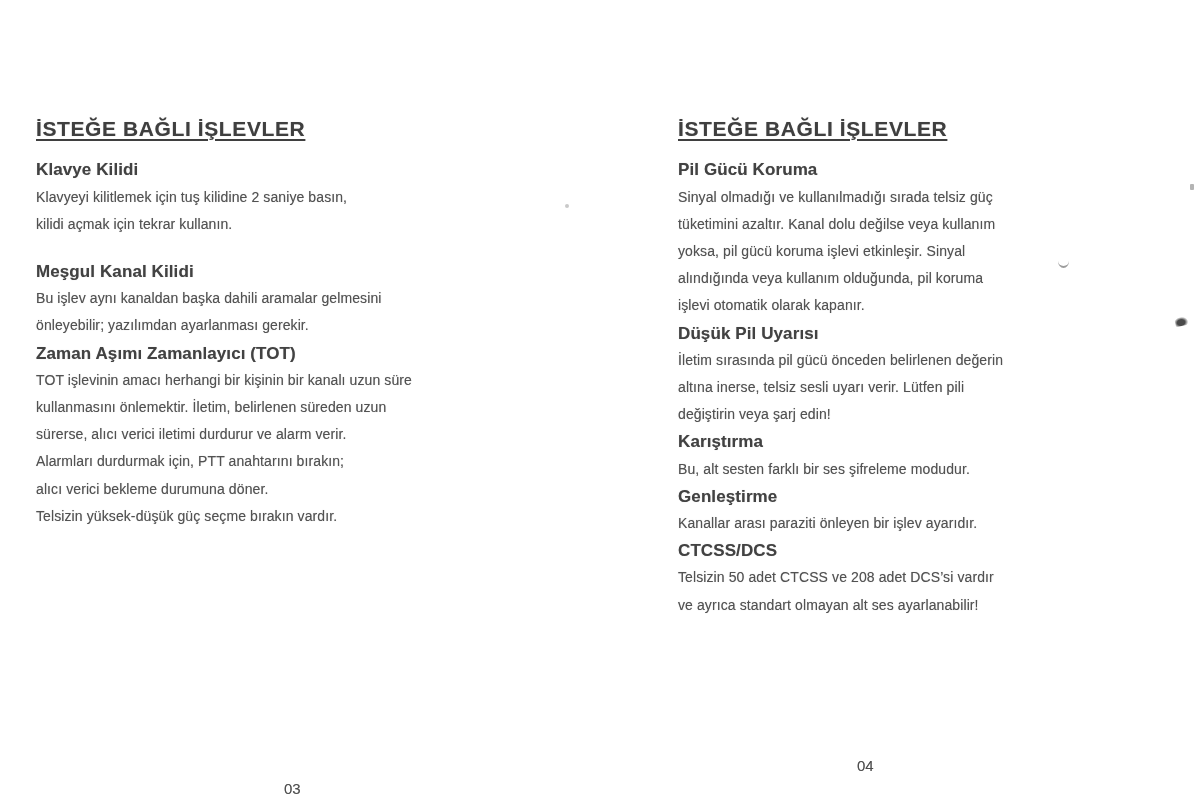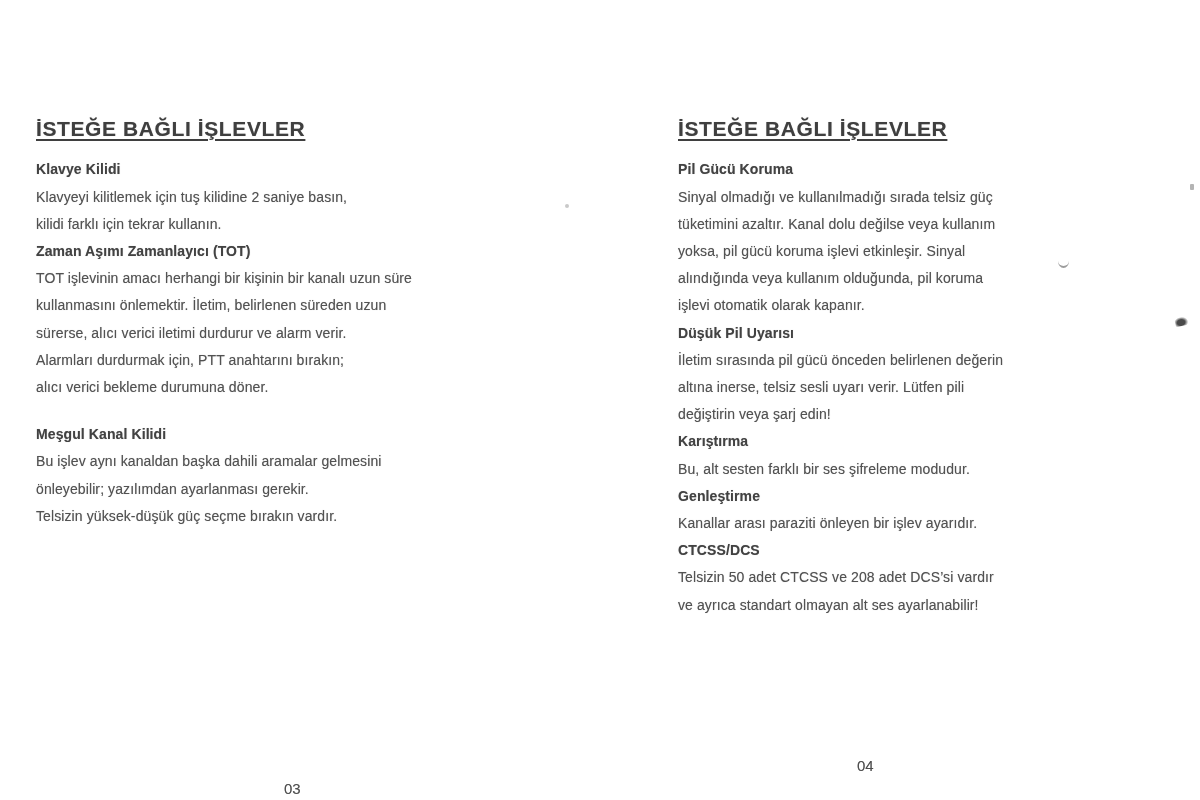--- a/index.html
+++ b/index.html
@@ -23,21 +23,21 @@
     font-size: 21px;
     font-weight: bold;
     letter-spacing: 0.6px;
     color: var(--heading-text, #3f3f3f);
     line-height: 27.2px;
     text-decoration: underline;
     text-decoration-thickness: 2px;
     text-underline-offset: 3px;
   }
   .sec-title {
-    font-size: 14px;
+    font-size: 17px;
     font-weight: bold;
     letter-spacing: 0.1px;
     color: var(--subheading-text, #424242);
     line-height: 27.2px;
   }
   .line {
     font-size: 14px;
     letter-spacing: 0.1px;
     color: var(--body-text, #525252);
     line-height: 27.2px;
@@ -76,36 +76,36 @@
 <body>
 
 <div class="canvas">
 
   <section class="page page--left">
     <h1 class="doc-heading">İSTEĞE BAĞLI İŞLEVLER</h1>
 
     <div class="section">
       <div class="sec-title">Klavye Kilidi</div>
       <div class="line">Klavyeyi kilitlemek için tuş kilidine 2 saniye basın,</div>
-      <div class="line">kilidi farklı için tekrar kullanın.</div>
+      <div class="line">kilidi açmak için tekrar kullanın.</div>
+    </div>
+
+    <div class="section section--gap">
+      <div class="sec-title">Meşgul Kanal Kilidi</div>
+      <div class="line">Bu işlev aynı kanaldan başka dahili aramalar gelmesini</div>
+      <div class="line">önleyebilir; yazılımdan ayarlanması gerekir.</div>
     </div>
 
     <div class="section">
       <div class="sec-title">Zaman Aşımı Zamanlayıcı (TOT)</div>
       <div class="line">TOT işlevinin amacı herhangi bir kişinin bir kanalı uzun süre</div>
       <div class="line">kullanmasını önlemektir. İletim, belirlenen süreden uzun</div>
       <div class="line">sürerse, alıcı verici iletimi durdurur ve alarm verir.</div>
       <div class="line">Alarmları durdurmak için, PTT anahtarını bırakın;</div>
       <div class="line">alıcı verici bekleme durumuna döner.</div>
-    </div>
-
-    <div class="section section--gap">
-      <div class="sec-title">Meşgul Kanal Kilidi</div>
-      <div class="line">Bu işlev aynı kanaldan başka dahili aramalar gelmesini</div>
-      <div class="line">önleyebilir; yazılımdan ayarlanması gerekir.</div>
     </div>
 
     <div class="section">
       <div class="line">Telsizin yüksek-düşük güç seçme bırakın vardır.</div>
     </div>
   </section>
 
   <section class="page page--right">
     <h1 class="doc-heading">İSTEĞE BAĞLI İŞLEVLER</h1>
 

